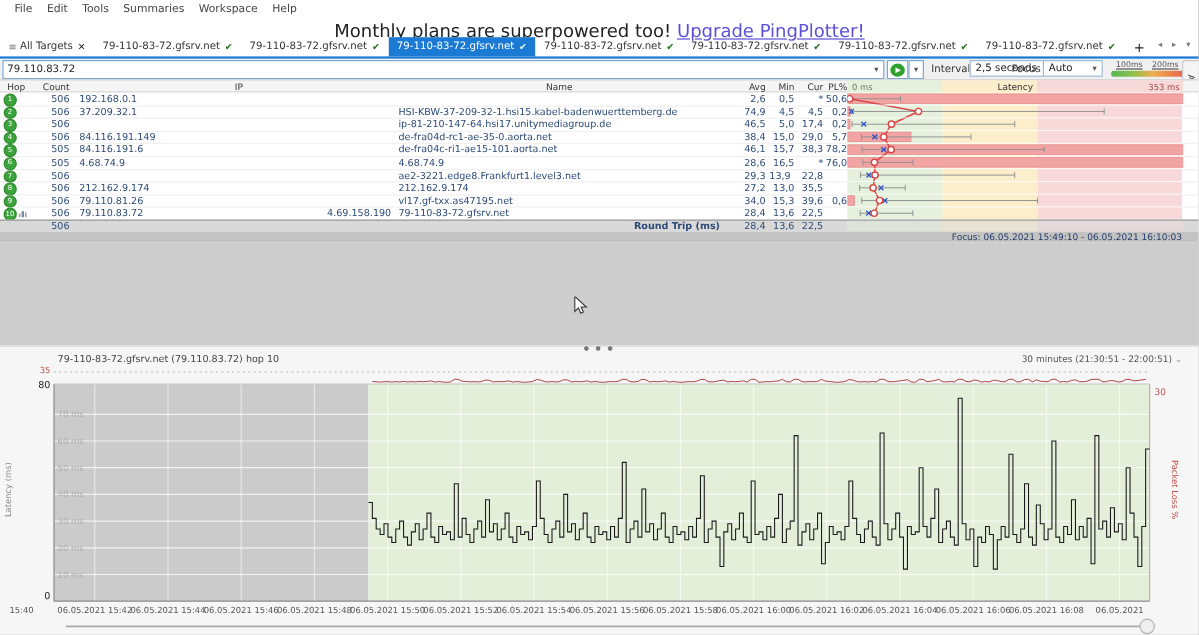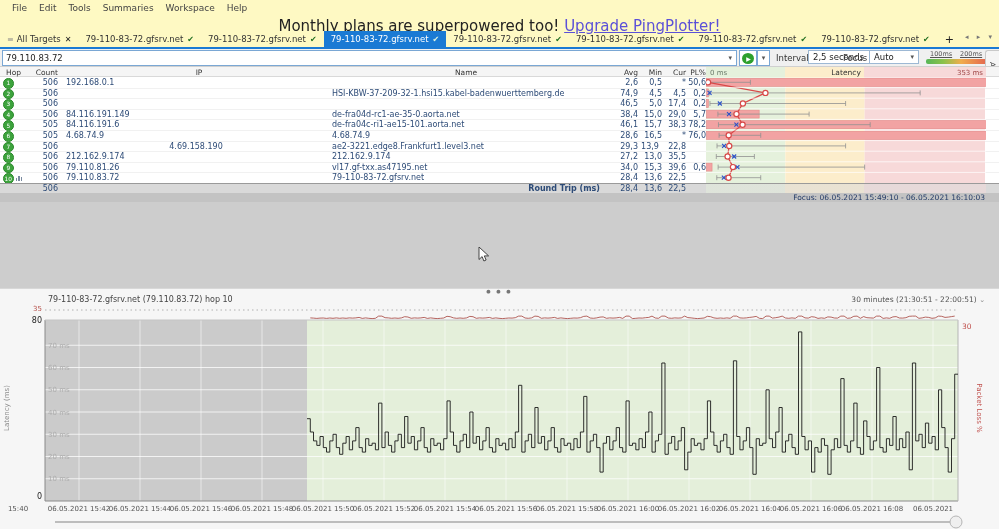--- a/index.html
+++ b/index.html
@@ -1,16 +1,16 @@
 <!DOCTYPE html>
 <html><head>
 <meta charset="utf-8">
 <style>
   html,body{margin:0;padding:0;background:#888;}
-  .screen{position:relative;width:999px;height:529px;background:#fef9c3;overflow:hidden;
+  .screen{position:relative;width:999px;height:529px;background:#ffffff;overflow:hidden;
           font-family:"DejaVu Sans","Liberation Sans",sans-serif;color:#333;
           -webkit-font-smoothing:antialiased;}
   
   .menubar{position:absolute;left:0;top:0;width:100%;height:15px;display:flex;align-items:center;
            padding-left:6px;gap:0;font-size:9px;color:#444;}
   .menubar .mi{padding:0 6px;cursor:default;}
   
   .banner{position:absolute;left:0;top:17px;width:100%;height:13px;text-align:center;font-size:15px;color:#222;}
   .banner a{color:#5b50d8;text-decoration:underline;cursor:pointer;}
   
@@ -210,29 +210,31 @@
           <div class="cell" style="left: 26px; width: 32px; text-align: right;">506</div>
           <div class="cell" style="left: 66px; width: 260px; text-align: left;">192.168.0.1</div>
           <div class="cell" style="left: 600px; width: 38px; text-align: right;">2,6</div>
           <div class="cell" style="left: 638px; width: 24px; text-align: right;">0,5</div>
           <div class="cell" style="left: 662px; width: 24px; text-align: right;">*</div>
           <div class="cell" style="left: 680px; width: 26px; text-align: right;">50,6</div>
         </div>
         <div class="trow" style="top: 10.6px; border-bottom: 0.5px solid rgb(241, 241, 241);">
           <div class="badge">2</div>
           <div class="cell" style="left: 26px; width: 32px; text-align: right;">506</div>
+          <div class="cell" style="left: 66px; width: 260px; text-align: left;">37.209.32.1</div>
           <div class="cell" style="left: 332px; width: 266px; text-align: left;">HSI-KBW-37-209-32-1.hsi15.kabel-badenwuerttemberg.de</div>
           <div class="cell" style="left: 600px; width: 38px; text-align: right;">74,9</div>
           <div class="cell" style="left: 638px; width: 24px; text-align: right;">4,5</div>
           <div class="cell" style="left: 662px; width: 24px; text-align: right;">4,5</div>
           <div class="cell" style="left: 680px; width: 26px; text-align: right;">0,2</div>
         </div>
         <div class="trow" style="top: 21.2px; border-bottom: 0.5px solid rgb(241, 241, 241);">
           <div class="badge">3</div>
           <div class="cell" style="left: 26px; width: 32px; text-align: right;">506</div>
+          <div class="cell" style="left: 332px; width: 266px; text-align: left;">ip-81-210-147-64.hsi17.unitymediagroup.de</div>
           <div class="cell" style="left: 600px; width: 38px; text-align: right;">46,5</div>
           <div class="cell" style="left: 638px; width: 24px; text-align: right;">5,0</div>
           <div class="cell" style="left: 662px; width: 24px; text-align: right;">17,4</div>
           <div class="cell" style="left: 680px; width: 26px; text-align: right;">0,2</div>
         </div>
         <div class="trow" style="top: 31.8px; border-bottom: 0.5px solid rgb(241, 241, 241);">
           <div class="badge">4</div>
           <div class="cell" style="left: 26px; width: 32px; text-align: right;">506</div>
           <div class="cell" style="left: 66px; width: 260px; text-align: left;">84.116.191.149</div>
           <div class="cell" style="left: 332px; width: 266px; text-align: left;">de-fra04d-rc1-ae-35-0.aorta.net</div>
@@ -257,21 +259,21 @@
           <div class="cell" style="left: 66px; width: 260px; text-align: left;">4.68.74.9</div>
           <div class="cell" style="left: 332px; width: 266px; text-align: left;">4.68.74.9</div>
           <div class="cell" style="left: 600px; width: 38px; text-align: right;">28,6</div>
           <div class="cell" style="left: 638px; width: 24px; text-align: right;">16,5</div>
           <div class="cell" style="left: 662px; width: 24px; text-align: right;">*</div>
           <div class="cell" style="left: 680px; width: 26px; text-align: right;">76,0</div>
         </div>
         <div class="trow" style="top: 63.6px; border-bottom: 0.5px solid rgb(241, 241, 241);">
           <div class="badge">7</div>
           <div class="cell" style="left: 26px; width: 32px; text-align: right;">506</div>
-          <div class="cell" style="left: 66px; width: 260px; text-align: center;">4.69.158.190</div>
+          <div class="cell" style="left: 66px; width: 260px; text-align: right; margin-top: 31px;">4.69.158.190</div>
           <div class="cell" style="left: 332px; width: 266px; text-align: left;">ae2-3221.edge8.Frankfurt1.level3.net</div>
           <div class="cell" style="left: 600px; width: 38px; text-align: right;">29,3</div>
           <div class="cell" style="left: 638px; width: 24px; text-align: center;">13,9</div>
           <div class="cell" style="left: 662px; width: 24px; text-align: right;">22,8</div>
           <div class="cell" style="left: 680px; width: 26px; text-align: right;"></div>
         </div>
         <div class="trow" style="top: 74.2px; border-bottom: 0.5px solid rgb(241, 241, 241);">
           <div class="badge">8</div>
           <div class="cell" style="left: 26px; width: 32px; text-align: right;">506</div>
           <div class="cell" style="left: 66px; width: 260px; text-align: left;">212.162.9.174</div>

